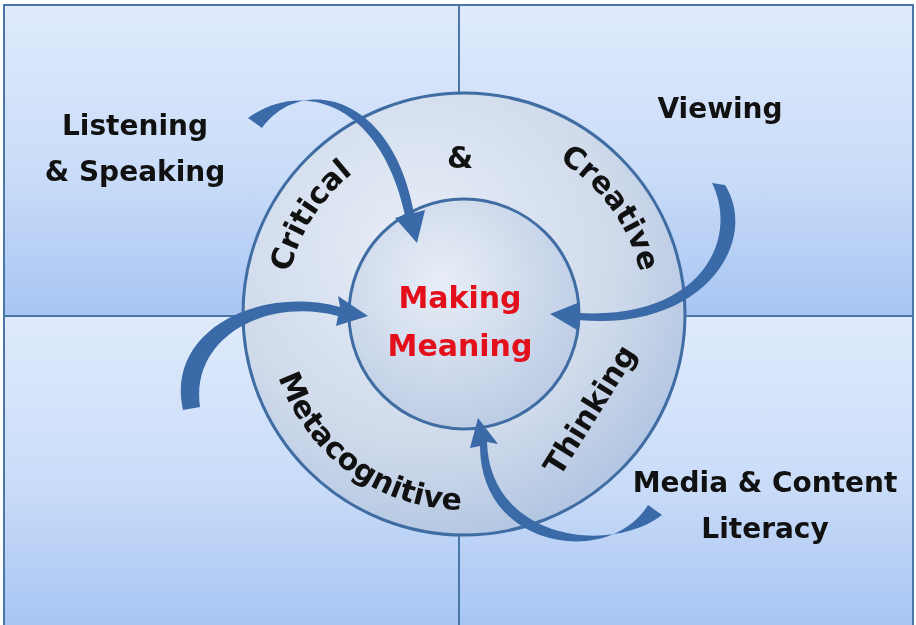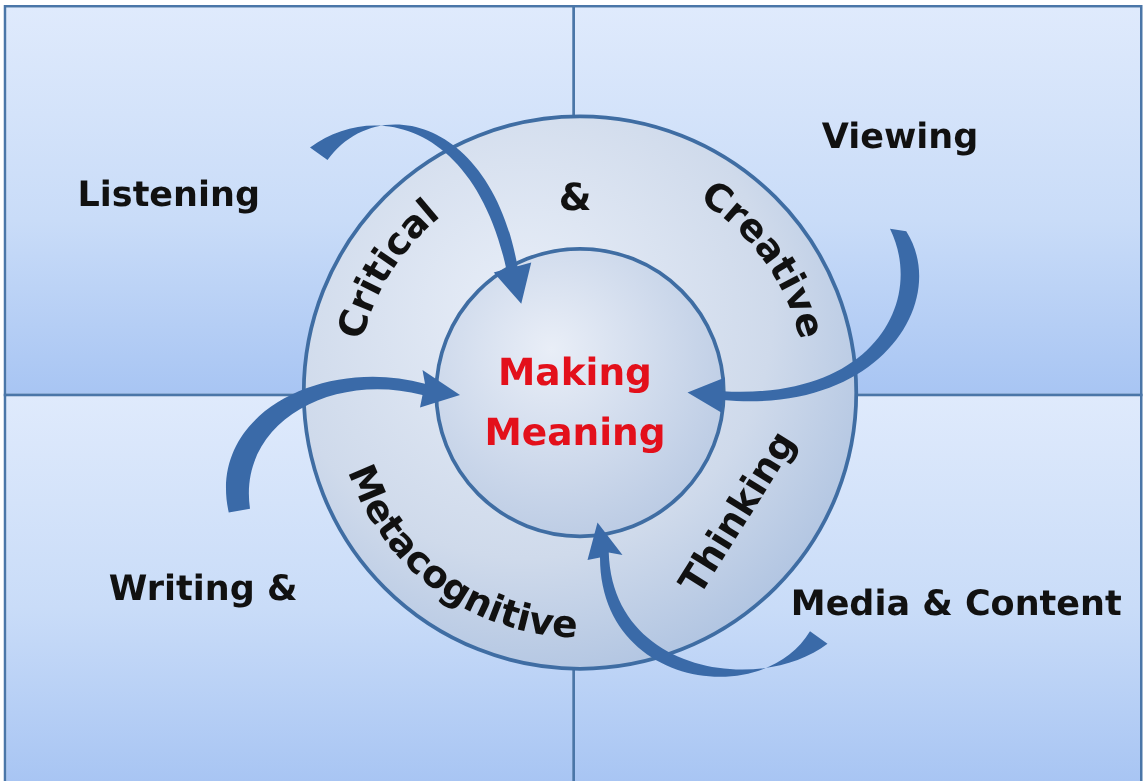--- a/index.html
+++ b/index.html
@@ -58,24 +58,25 @@
   <text class="center-text" x="460" y="356" text-anchor="middle">Meaning</text>
 
   <g fill="#3a6aa8" stroke="none">
     <path d="M 248 118 C 300 80, 380 100, 405 215 L 395 218 L 417 243 L 425 210 L 414 213 C 392 92, 300 75, 262 128 Z"></path>
     <path d="M 712 183 C 740 240, 700 320, 578 313 L 580 302 L 550 314 L 577 330 L 578 320 C 705 332, 760 240, 725 185 Z"></path>
     <path d="M 183 410 C 165 330, 260 285, 340 307 L 338 296 L 368 316 L 336 326 L 338 316 C 265 297, 190 338, 200 407 Z"></path>
     <path d="M 662 515 C 610 555, 490 540, 487 442 L 498 444 L 478 418 L 470 448 L 480 446 C 480 550, 610 568, 648 505 Z"></path>
   </g>
 </svg>
 
-<div class="label" style="left:40px;top:103px;width:190px;margin-top:30px;">
+<div class="label" style="left:40px;top:103px;width:190px;">
   <div>Listening</div>
+  <div>&amp; Speaking</div>
 </div>
 <div class="label" style="left:620px;top:86px;width:200px;">
   <div>Viewing</div>
 </div>
 <div class="label" style="left:45px;top:448px;width:235px;">
-  <div>Writing &amp;</div>
 </div>
 <div class="label" style="left:620px;top:460px;width:290px;">
   <div>Media &amp; Content</div>
+  <div>Literacy</div>
 </div>
 
 </body></html>

